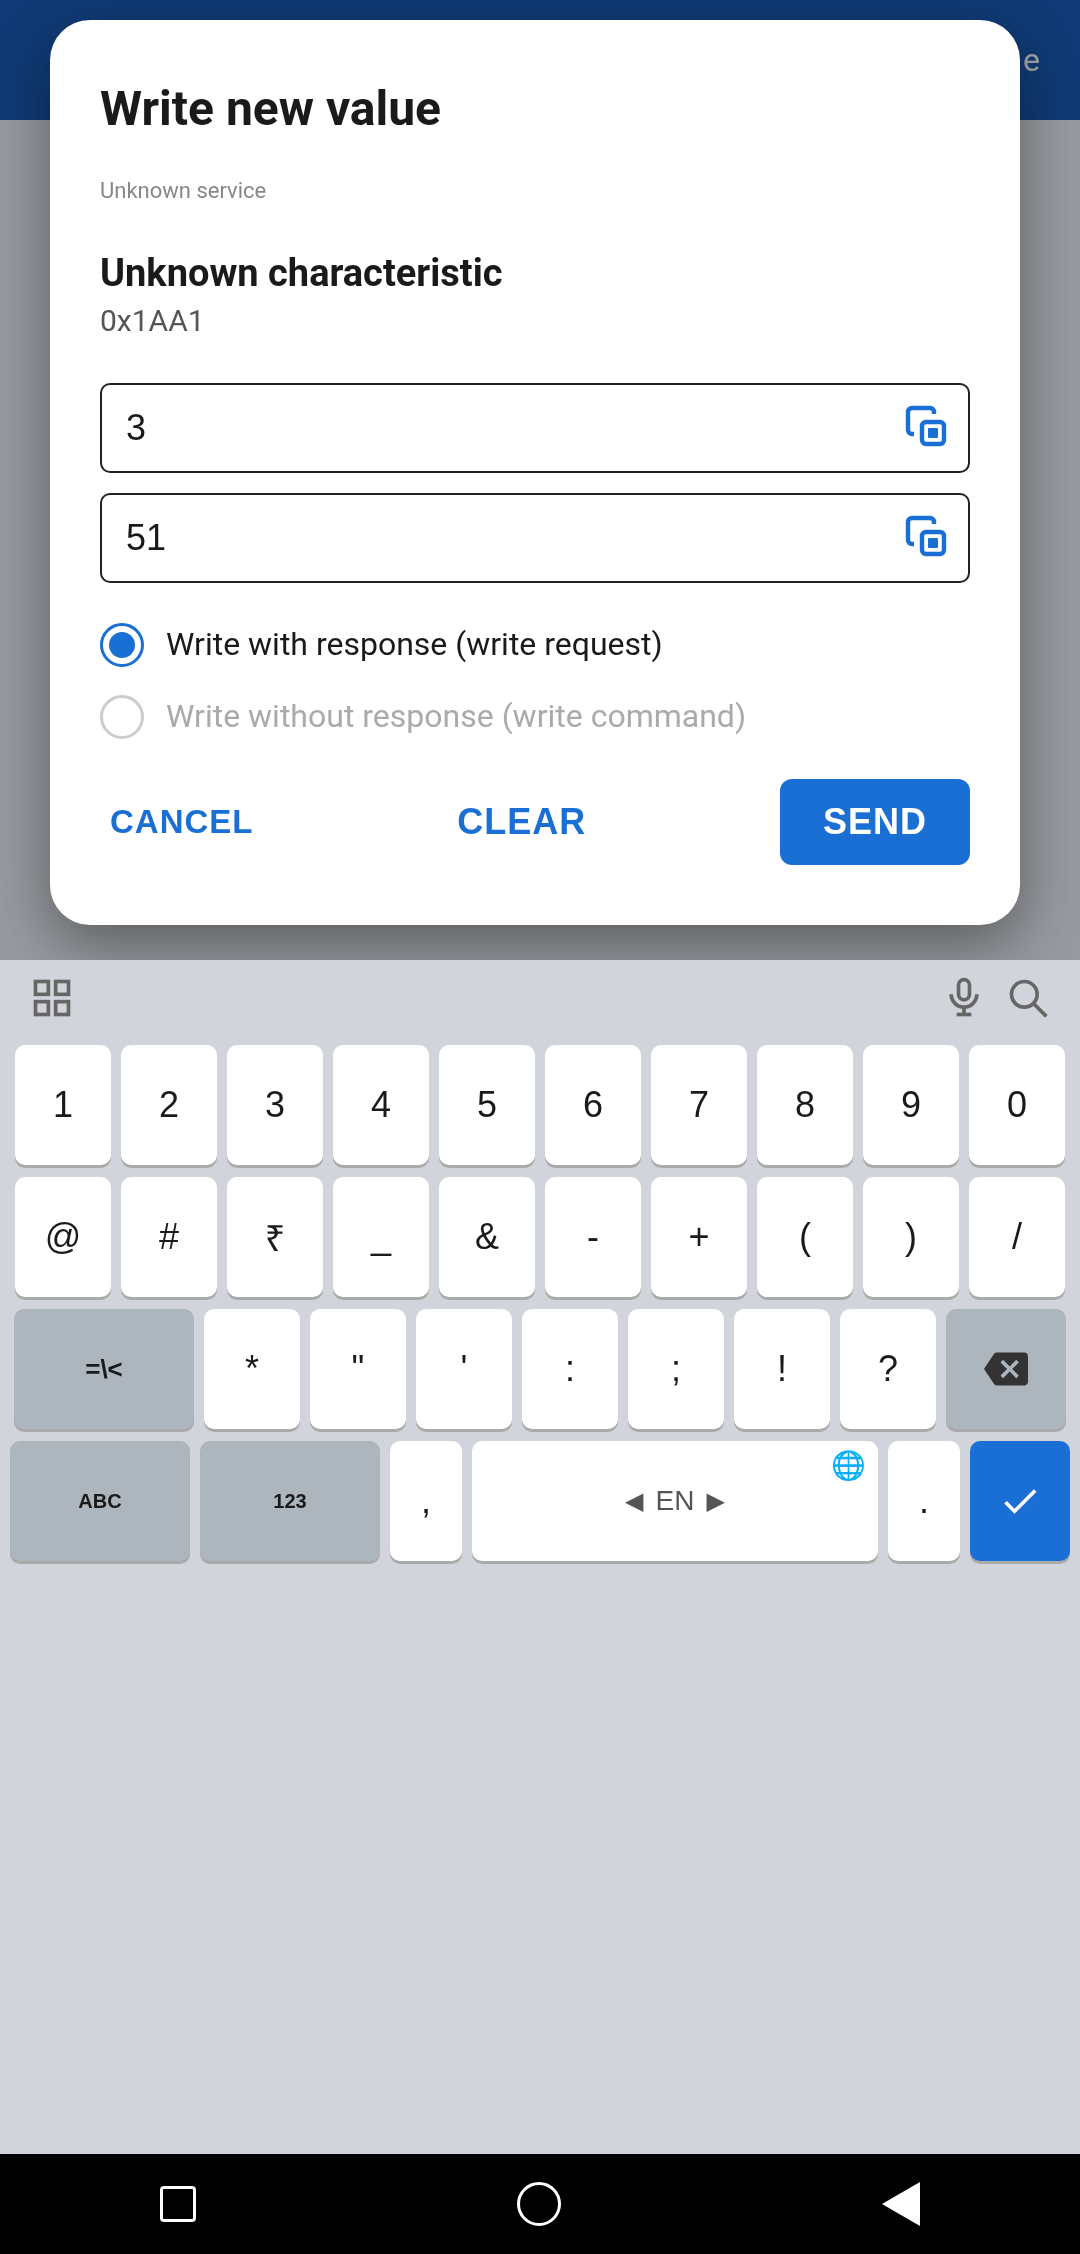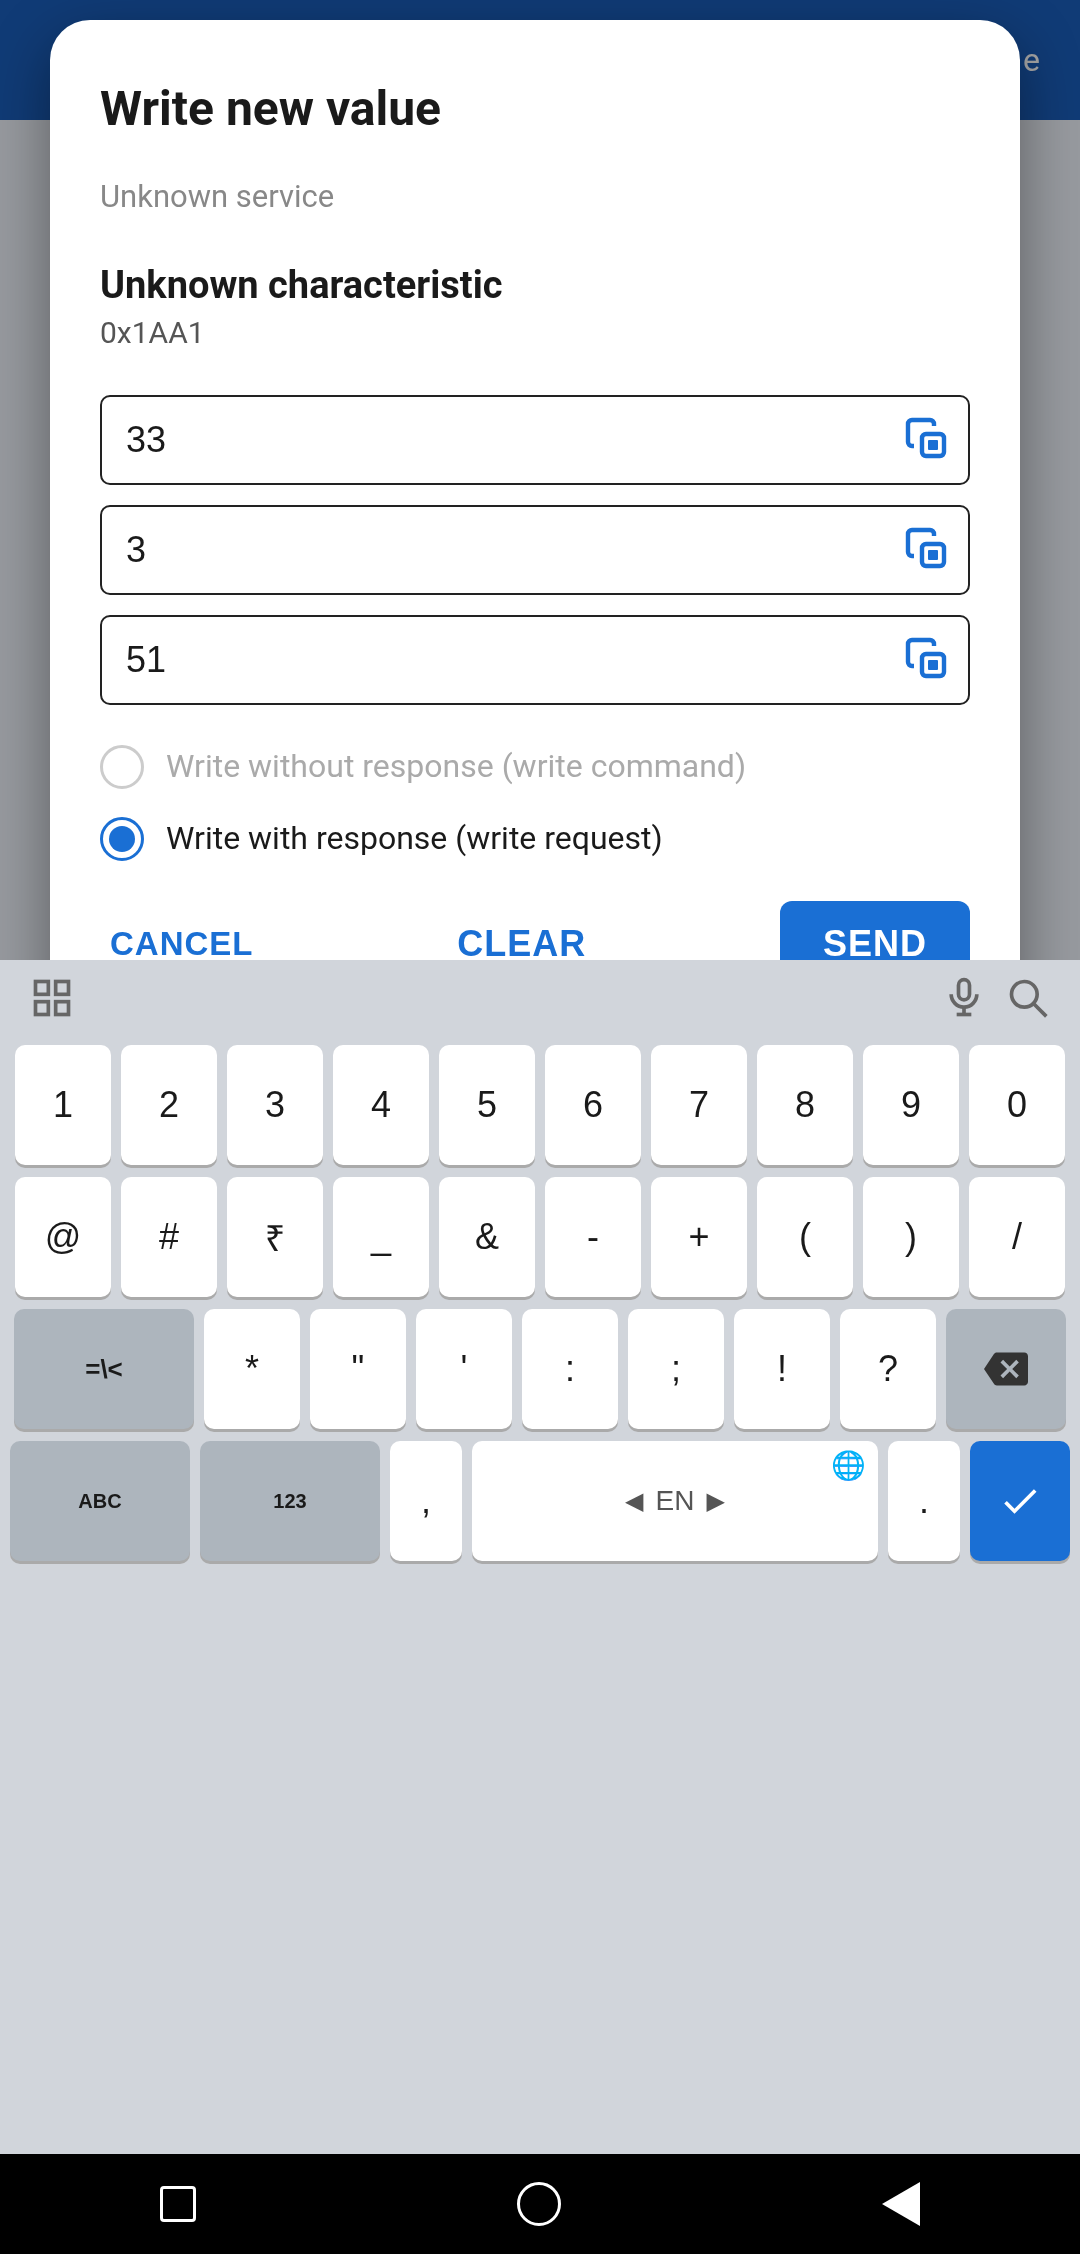--- a/index.html
+++ b/index.html
@@ -77,21 +77,21 @@
 
     .dialog-title {
       font-size: 48px;
       font-weight: 700;
       color: #1a1a1a;
       margin-bottom: 40px;
       line-height: 1.2;
     }
 
     .service-label {
-      font-size: 31px;
+      font-size: 22px;
       color: #888;
       margin-bottom: 24px;
     }
 
     .characteristic-name {
       font-size: 38px;
       font-weight: 700;
       color: #1a1a1a;
       margin-bottom: 8px;
       margin-top: 48px;
@@ -371,30 +371,20 @@
 
 <div class="overlay"></div>
 
 <div class="dialog">
   <div class="dialog-title">Write new value</div>
 
   <div class="service-label">Unknown service</div>
   <div class="characteristic-name">Unknown characteristic</div>
   <div class="characteristic-uuid">0x1AA1</div>
 
-  <div class="input-group">
-    <input class="value-input" type="text" value="33" style="">
-    <button class="copy-icon-btn">
-      <svg class="copy-icon-svg" viewBox="0 0 24 24" fill="none" xmlns="http://www.w3.org/2000/svg">
-        <rect x="9" y="9" width="11" height="11" rx="2" stroke="#1a6fd4" stroke-width="2.2"></rect>
-        <path d="M5 15H4a2 2 0 01-2-2V4a2 2 0 012-2h9a2 2 0 012 2v1" stroke="#1a6fd4" stroke-width="2.2"></path>
-        <rect x="12" y="12" width="5" height="5" rx="0.5" fill="#1a6fd4"></rect>
-      </svg>
-    </button>
-  </div>
 
   <div class="input-group">
     <input class="value-input" type="text" value="3" style="">
     <button class="copy-icon-btn">
       <svg class="copy-icon-svg" viewBox="0 0 24 24" fill="none" xmlns="http://www.w3.org/2000/svg">
         <rect x="9" y="9" width="11" height="11" rx="2" stroke="#1a6fd4" stroke-width="2.2"></rect>
         <path d="M5 15H4a2 2 0 01-2-2V4a2 2 0 012-2h9a2 2 0 012 2v1" stroke="#1a6fd4" stroke-width="2.2"></path>
         <rect x="12" y="12" width="5" height="5" rx="0.5" fill="#1a6fd4"></rect>
       </svg>
     </button>
@@ -406,28 +396,28 @@
       <svg class="copy-icon-svg" viewBox="0 0 24 24" fill="none" xmlns="http://www.w3.org/2000/svg">
         <rect x="9" y="9" width="11" height="11" rx="2" stroke="#1a6fd4" stroke-width="2.2"></rect>
         <path d="M5 15H4a2 2 0 01-2-2V4a2 2 0 012-2h9a2 2 0 012 2v1" stroke="#1a6fd4" stroke-width="2.2"></path>
         <rect x="12" y="12" width="5" height="5" rx="0.5" fill="#1a6fd4"></rect>
       </svg>
     </button>
   </div>
 
   <div class="radio-section">
     <div class="radio-option">
-      <div class="radio-circle"></div>
-      <span class="radio-label disabled">Write without response (write command)</span>
-    </div>
-    <div class="radio-option">
       <div class="radio-circle selected">
         <div class="radio-inner"></div>
       </div>
       <span class="radio-label">Write with response (write request)</span>
+    </div>
+    <div class="radio-option">
+      <div class="radio-circle"></div>
+      <span class="radio-label disabled">Write without response (write command)</span>
     </div>
   </div>
 
   <div class="action-buttons">
     <button class="btn-cancel">Cancel</button>
     <button class="btn-clear">Clear</button>
     <button class="btn-send">Send</button>
   </div>
 </div>
 

